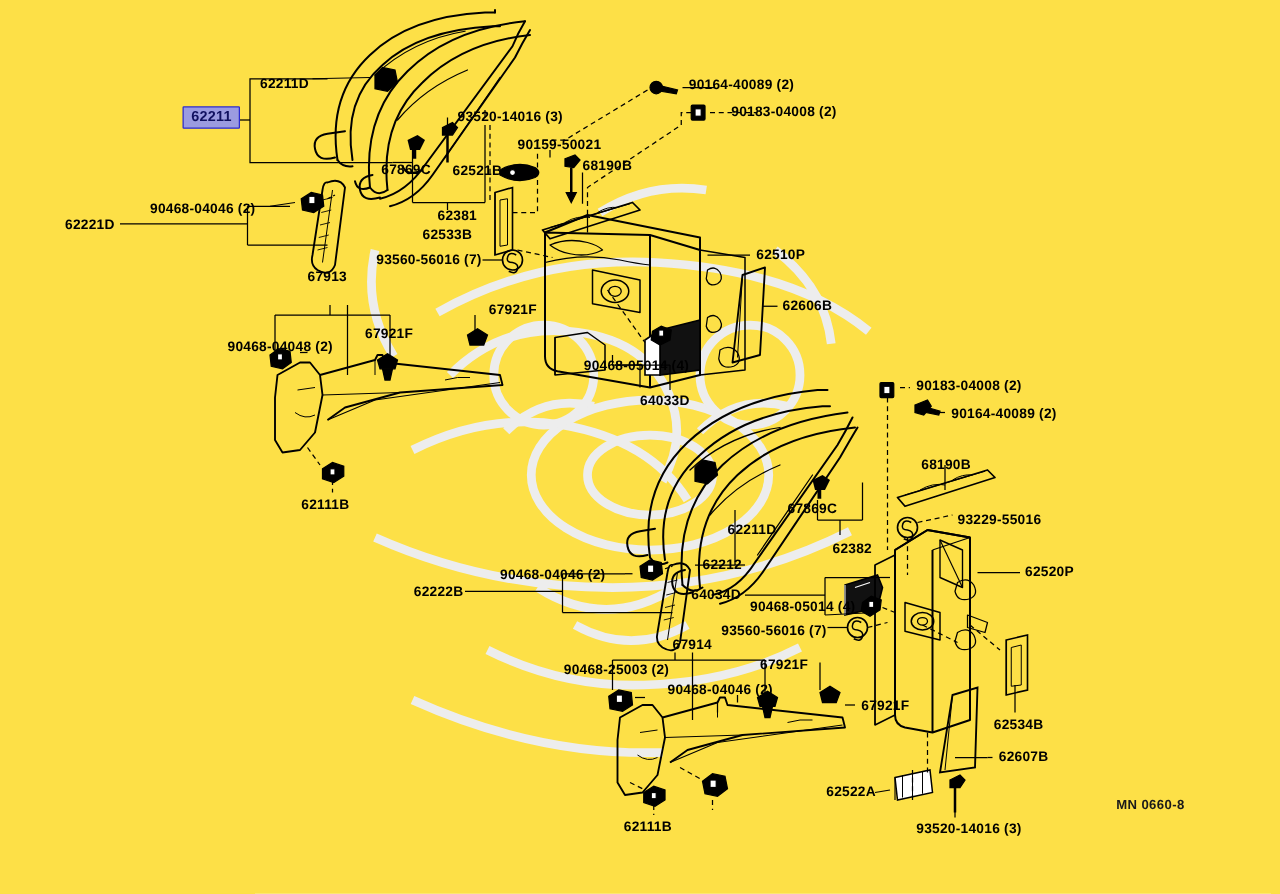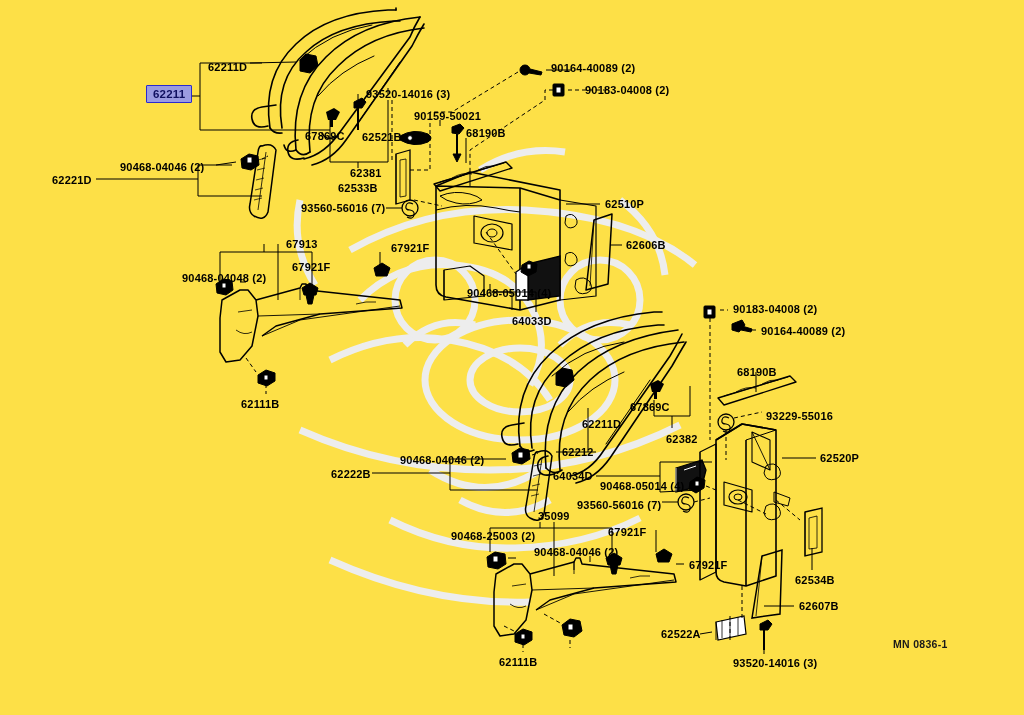--- a/index.html
+++ b/index.html
@@ -486,48 +486,48 @@
     <div class="lbl" style="left:362px;top:131px;">62521B</div>
     <div class="lbl" style="left:551px;top:62px;">90164-40089 (2)</div>
     <div class="lbl" style="left:585px;top:84px;">90183-04008 (2)</div>
     <div class="lbl" style="left:120px;top:161px;">90468-04046 (2)</div>
     <div class="lbl" style="left:52px;top:174px;text-align:center;">62221D</div>
     <div class="lbl" style="left:337px;top:167px;margin-left:13px;">62381</div>
     <div class="lbl" style="left:338px;top:182px;text-align:center;">62533B</div>
     <div class="lbl" style="left:301px;top:202px;">93560-56016 (7)</div>
     <div class="lbl" style="left:605px;top:198px;">62510P</div>
     <div class="lbl" style="left:626px;top:239px;">62606B</div>
-    <div class="lbl" style="left:246px;top:238px;margin-left:40px;">67913</div>
+    <div class="lbl" style="left:246px;top:216px;">67913</div>
     <div class="lbl" style="left:391px;top:242px;">67921F</div>
     <div class="lbl" style="left:292px;top:261px;">67921F</div>
     <div class="lbl" style="left:182px;top:272px;">90468-04048 (2)</div>
     <div class="lbl" style="left:467px;top:287px;">90468-05014 (4)</div>
     <div class="lbl" style="left:512px;top:315px;">64033D</div>
     <div class="lbl" style="left:241px;top:398px;">62111B</div>
     <div class="lbl" style="left:733px;top:303px;">90183-04008 (2)</div>
     <div class="lbl" style="left:761px;top:325px;">90164-40089 (2)</div>
     <div class="lbl" style="left:737px;top:366px;">68190B</div>
     <div class="lbl" style="left:766px;top:410px;">93229-55016</div>
     <div class="lbl" style="left:630px;top:401px;">67869C</div>
     <div class="lbl" style="left:582px;top:418px;">62211D</div>
     <div class="lbl" style="left:666px;top:433px;">62382</div>
     <div class="lbl" style="left:562px;top:446px;">62212</div>
     <div class="lbl" style="left:820px;top:452px;">62520P</div>
     <div class="lbl" style="left:400px;top:454px;">90468-04046 (2)</div>
     <div class="lbl" style="left:331px;top:468px;">62222B</div>
     <div class="lbl" style="left:553px;top:470px;">64034D</div>
     <div class="lbl" style="left:600px;top:480px;">90468-05014 (4)</div>
     <div class="lbl" style="left:577px;top:499px;">93560-56016 (7)</div>
-    <div class="lbl" style="left:538px;top:510px;">35099</div>
+    <div class="lbl" style="left:538px;top:510px;">67914</div>
     <div class="lbl" style="left:608px;top:526px;">67921F</div>
     <div class="lbl" style="left:451px;top:530px;">90468-25003 (2)</div>
     <div class="lbl" style="left:534px;top:546px;">90468-04046 (2)</div>
     <div class="lbl" style="left:689px;top:559px;">67921F</div>
     <div class="lbl" style="left:795px;top:574px;">62534B</div>
     <div class="lbl" style="left:799px;top:600px;text-align:right;">62607B</div>
     <div class="lbl" style="left:661px;top:628px;">62522A</div>
     <div class="lbl" style="left:499px;top:656px;">62111B</div>
     <div class="lbl" style="left:733px;top:657px;">93520-14016 (3)</div>
   </div>
 
-  <div class="fig" style="left:893px;top:638px;">MN 0836-1</div>
+  <div class="fig" style="left:893px;top:638px;">MN 0660-8</div>
 
 </div>
 
 </body></html>

